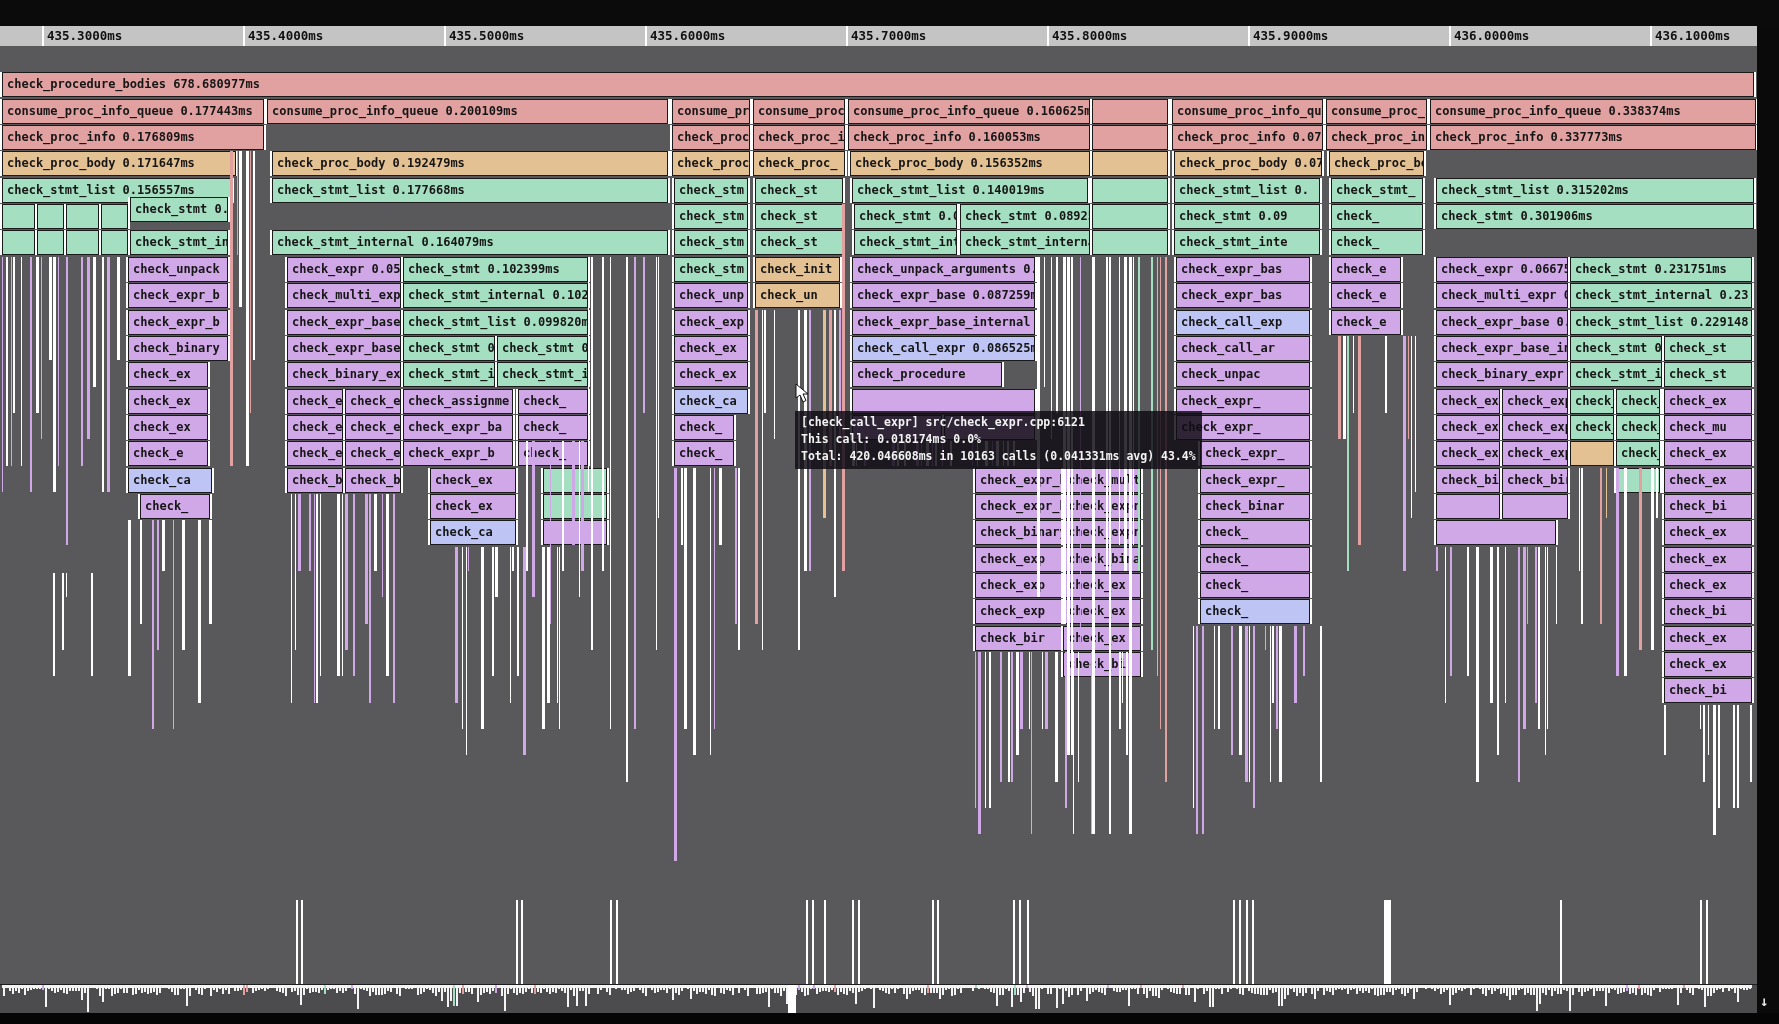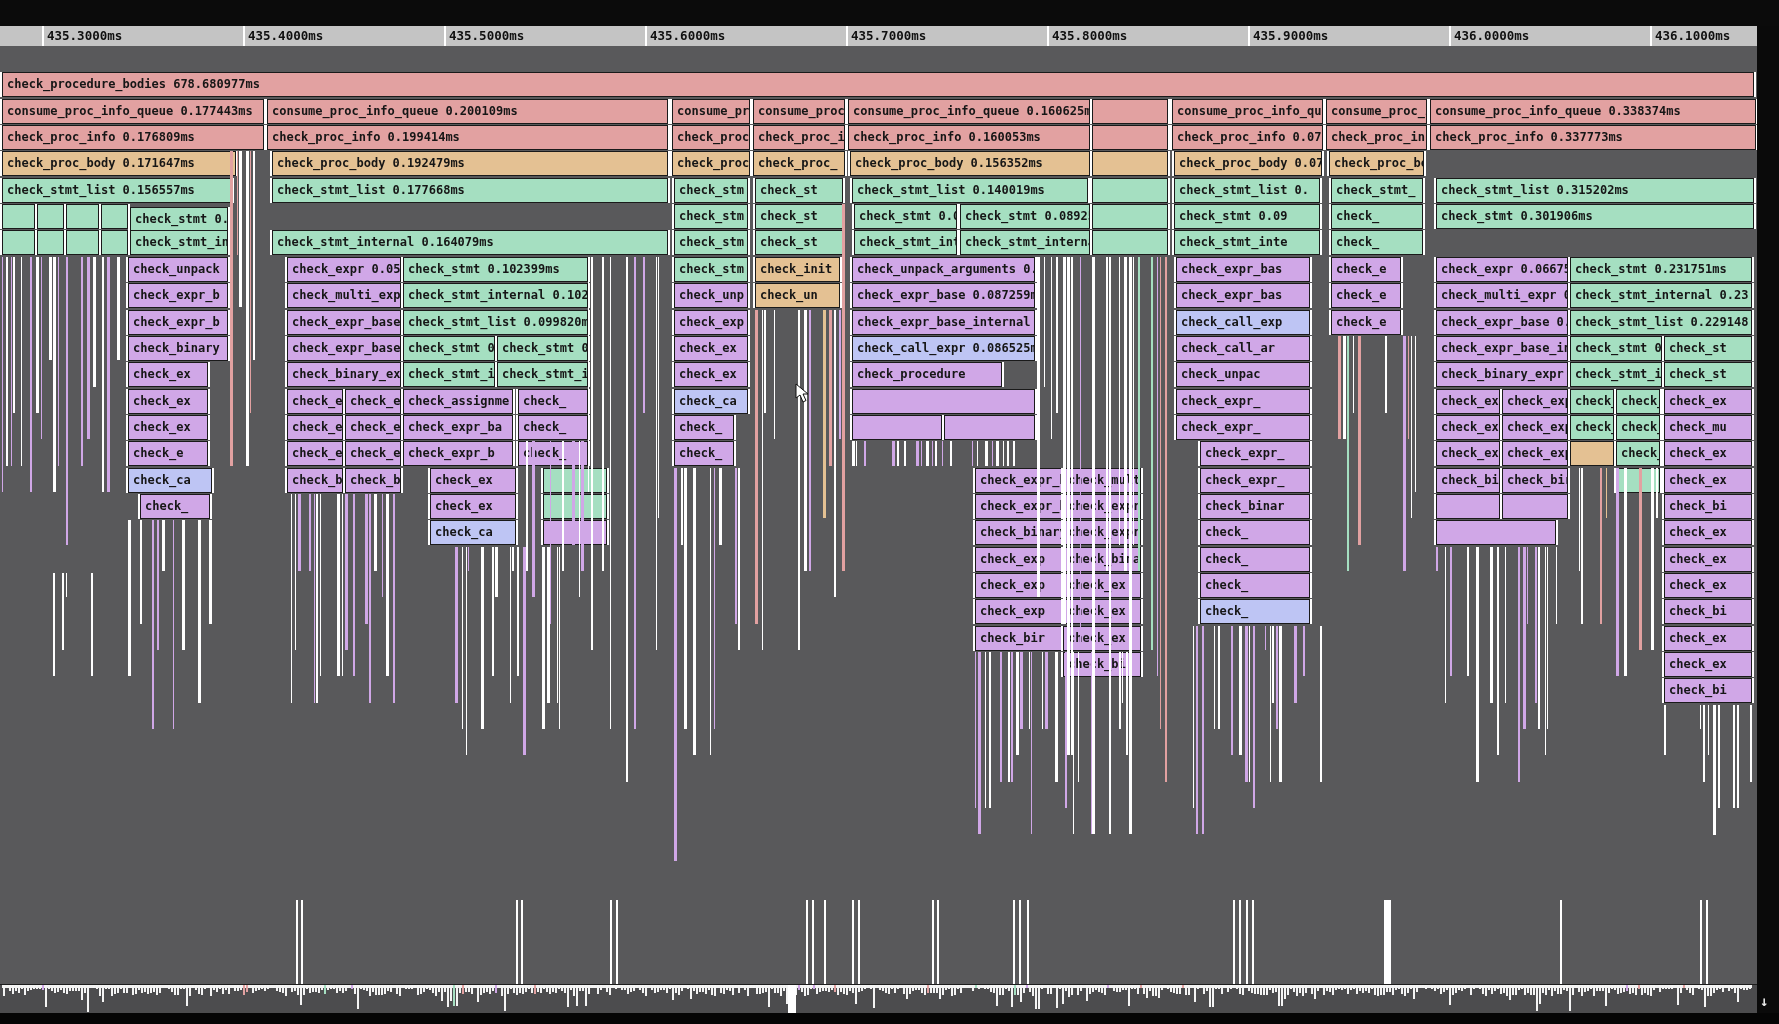--- a/index.html
+++ b/index.html
@@ -61,21 +61,20 @@
       <div class="block" style="left: 2px; top: 52.7px; width: 262px; background: rgb(226, 161, 161);">consume_proc_info_queue 0.177443ms</div>
       <div class="block" style="left: 267px; top: 52.7px; width: 401px; background: rgb(226, 161, 161);">consume_proc_info_queue 0.200109ms</div>
       <div class="block" style="left: 672px; top: 52.7px; width: 78px; background: rgb(226, 161, 161);">consume_proc_i</div>
       <div class="block" style="left: 753px; top: 52.7px; width: 92px; background: rgb(226, 161, 161);">consume_proc</div>
       <div class="block" style="left: 848px; top: 52.7px; width: 242px; background: rgb(226, 161, 161);">consume_proc_info_queue 0.160625ms</div>
       <div class="block" style="left: 1092px; top: 52.7px; width: 76px; background: rgb(226, 161, 161);"></div>
       <div class="block" style="left: 1172px; top: 52.7px; width: 151px; background: rgb(226, 161, 161);">consume_proc_info_que</div>
       <div class="block" style="left: 1326px; top: 52.7px; width: 101px; background: rgb(226, 161, 161);">consume_proc_i</div>
       <div class="block" style="left: 1430px; top: 52.7px; width: 326px; background: rgb(226, 161, 161);">consume_proc_info_queue 0.338374ms</div>
       <div class="block" style="left: 2px; top: 79.05px; width: 262px; background: rgb(226, 161, 161);">check_proc_info 0.176809ms</div>
-      <div class="block" style="left: 267px; top: 79.05px; width: 401px; background: rgb(226, 161, 161);">check_proc_info 0.199414ms</div>
       <div class="block" style="left: 672px; top: 79.05px; width: 78px; background: rgb(226, 161, 161);">check_proc_in</div>
       <div class="block" style="left: 753px; top: 79.05px; width: 92px; background: rgb(226, 161, 161);">check_proc_i</div>
       <div class="block" style="left: 848px; top: 79.05px; width: 242px; background: rgb(226, 161, 161);">check_proc_info 0.160053ms</div>
       <div class="block" style="left: 1092px; top: 79.05px; width: 76px; background: rgb(226, 161, 161);"></div>
       <div class="block" style="left: 1172px; top: 79.05px; width: 151px; background: rgb(226, 161, 161);">check_proc_info 0.074</div>
       <div class="block" style="left: 1326px; top: 79.05px; width: 101px; background: rgb(226, 161, 161);">check_proc_inf</div>
       <div class="block" style="left: 1430px; top: 79.05px; width: 326px; background: rgb(226, 161, 161);">check_proc_info 0.337773ms</div>
       <div class="block" style="left: 2px; top: 105.4px; width: 234px; background: rgb(228, 193, 147);">check_proc_body 0.171647ms</div>
       <div class="block" style="left: 272px; top: 105.4px; width: 396px; background: rgb(228, 193, 147);">check_proc_body 0.192479ms</div>
       <div class="block" style="left: 672px; top: 105.4px; width: 78px; background: rgb(228, 193, 147);">check_proc_</div>
@@ -90,21 +89,21 @@
       <div class="block" style="left: 755px; top: 131.75px; width: 88px; background: rgb(165, 223, 193);">check_st</div>
       <div class="block" style="left: 852px; top: 131.75px; width: 236px; background: rgb(165, 223, 193);">check_stmt_list 0.140019ms</div>
       <div class="block" style="left: 1092px; top: 131.75px; width: 76px; background: rgb(165, 223, 193);"></div>
       <div class="block" style="left: 1174px; top: 131.75px; width: 146px; background: rgb(165, 223, 193);">check_stmt_list 0.</div>
       <div class="block" style="left: 1331px; top: 131.75px; width: 92px; background: rgb(165, 223, 193);">check_stmt_</div>
       <div class="block" style="left: 1436px; top: 131.75px; width: 318px; background: rgb(165, 223, 193);">check_stmt_list 0.315202ms</div>
       <div class="block" style="left: 2px; top: 158.1px; width: 33px; background: rgb(165, 223, 193);"></div>
       <div class="block" style="left: 37px; top: 158.1px; width: 27px; background: rgb(165, 223, 193);"></div>
       <div class="block" style="left: 66px; top: 158.1px; width: 33px; background: rgb(165, 223, 193);"></div>
       <div class="block" style="left: 101px; top: 158.1px; width: 27px; background: rgb(165, 223, 193);"></div>
-      <div class="block" style="left: 130px; top: 161px; width: 98px; background: rgb(165, 223, 193);">check_stmt 0.</div>
+      <div class="block" style="left: 130px; top: 151px; width: 98px; background: rgb(165, 223, 193);">check_stmt 0.</div>
       <div class="block" style="left: 674px; top: 158.1px; width: 74px; background: rgb(165, 223, 193);">check_stm</div>
       <div class="block" style="left: 755px; top: 158.1px; width: 88px; background: rgb(165, 223, 193);">check_st</div>
       <div class="block" style="left: 854px; top: 158.1px; width: 103px; background: rgb(165, 223, 193);">check_stmt 0.0</div>
       <div class="block" style="left: 960px; top: 158.1px; width: 130px; background: rgb(165, 223, 193);">check_stmt 0.089254ms</div>
       <div class="block" style="left: 1092px; top: 158.1px; width: 76px; background: rgb(165, 223, 193);"></div>
       <div class="block" style="left: 1174px; top: 158.1px; width: 146px; background: rgb(165, 223, 193);">check_stmt 0.09</div>
       <div class="block" style="left: 1331px; top: 158.1px; width: 92px; background: rgb(165, 223, 193);">check_</div>
       <div class="block" style="left: 1436px; top: 158.1px; width: 318px; background: rgb(165, 223, 193);">check_stmt 0.301906ms</div>
       <div class="block" style="left: 2px; top: 184.45px; width: 33px; background: rgb(165, 223, 193);"></div>
       <div class="block" style="left: 37px; top: 184.45px; width: 27px; background: rgb(165, 223, 193);"></div>
@@ -1057,19 +1056,24 @@
       <div class="mm-bar" style="left: 1740px; width: 2px; height: 4.4229px; background: rgb(244, 244, 244);"></div>
       <div class="mm-bar" style="left: 1743px; width: 2px; height: 4.81757px; background: rgb(244, 244, 244);"></div>
       <div class="mm-bar" style="left: 1746px; width: 2px; height: 5.4981px; background: rgb(244, 244, 244);"></div>
       <div class="mm-bar" style="left: 1749px; width: 2px; height: 4.25392px; background: rgb(244, 244, 244);"></div>
       <div class="mm-cursor" style="left: 788px;"></div>
     </div>
   <div class="bottomstrip"></div>
   <div class="scrollstrip"></div>
   <div class="scroll-arrow">↓</div>
 
+  <div class="tooltip">
+    <div>[check_call_expr] src/check_expr.cpp:6121</div>
+    <div>This call: 0.018174ms 0.0%</div>
+    <div>Total: 420.046608ms in 10163 calls (0.041331ms avg) 43.4%</div>
+  </div>
 
   <div class="cursor-arrow">
     <svg width="18" height="20" viewBox="0 0 18 20">
       <polygon points="1,1 1,15 5,12 8,19 11,17.5 8,11 13,11" fill="#ffffff" stroke="#111" stroke-width="1"></polygon>
     </svg>
   </div>
 </div>
 
 </body></html>

